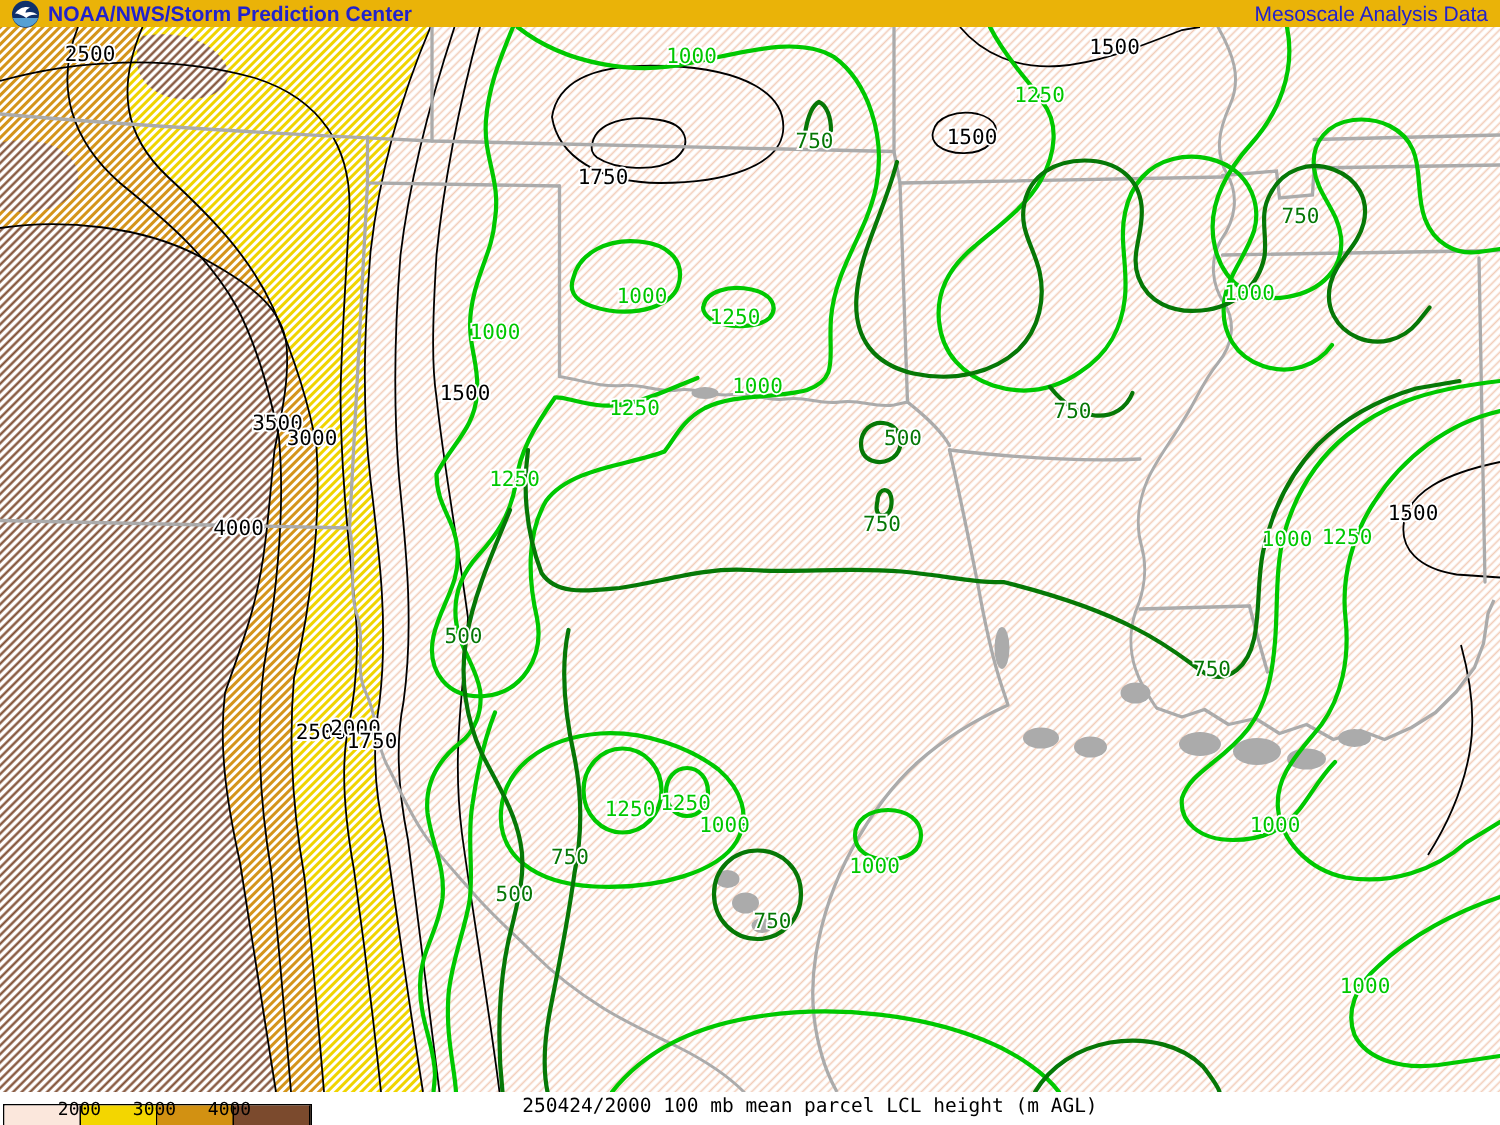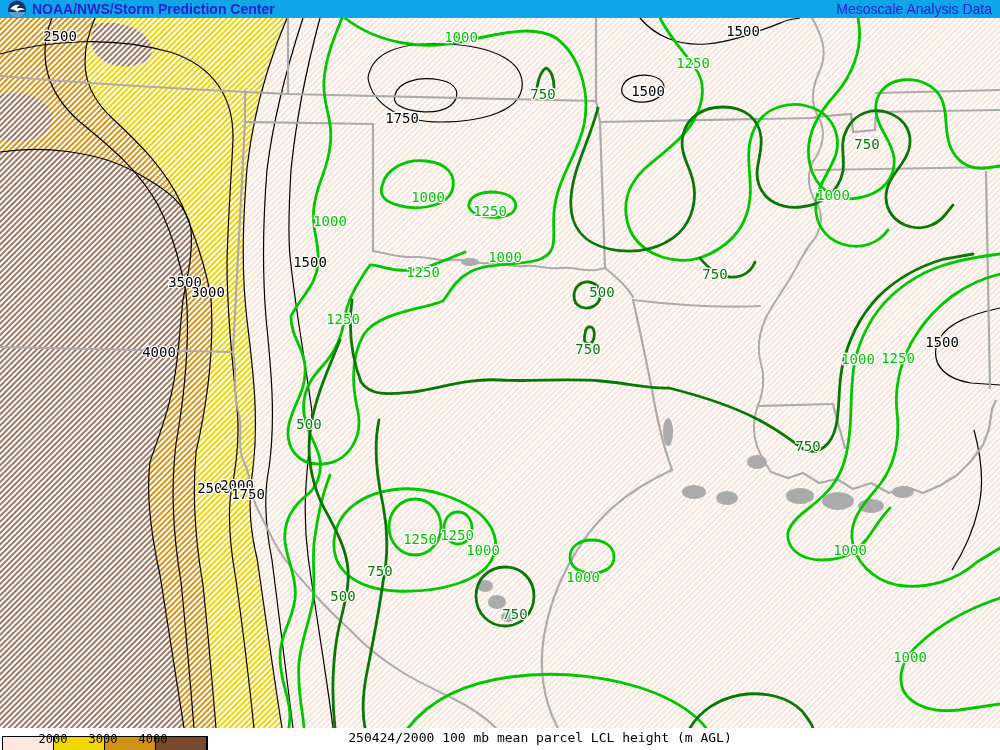--- a/index.html
+++ b/index.html
@@ -1,19 +1,19 @@
 <!DOCTYPE html>
 <html><head>
 <meta charset="utf-8">
 <style>
   html,body{margin:0;padding:0;background:#fff;}
   .screen{position:relative;width:1000px;height:750px;overflow:hidden;background:#fff;
           font-family:"Liberation Sans",sans-serif;}
   svg.map{position:absolute;left:0;top:0;}
-  .header{position:absolute;left:0;top:0;width:1000px;height:18px;background:#0ea5e9;z-index:5;}
+  .header{position:absolute;left:0;top:0;width:1000px;height:18px;background:#eab308;z-index:5;}
   .hdr-left{position:absolute;left:32px;top:1px;font-size:14px;font-weight:bold;color:#2222CC;}
   .hdr-right{position:absolute;right:8px;top:1px;font-size:14px;font-weight:normal;color:#2222CC;}
   .logo{position:absolute;left:7px;top:0px;width:21px;height:19px;}
   .footer{position:absolute;left:0;top:728px;width:1000px;height:22px;background:#fff;z-index:5;}
   .cbar{position:absolute;left:2px;top:8px;height:13px;display:flex;border:1px solid #000;}
   .cbar .cell{width:50px;height:13px;border-right:1px solid #000;}
   .cbar .cell:last-child{border-right:none;}
   .cbar-lab{position:absolute;top:-5px;font-size:12px;color:#000;
             font-family:"DejaVu Sans Mono",monospace;transform:translateX(-50%);}
   .caption{position:absolute;left:0;top:2px;width:1000px;text-align:center;font-size:13px;color:#000;

